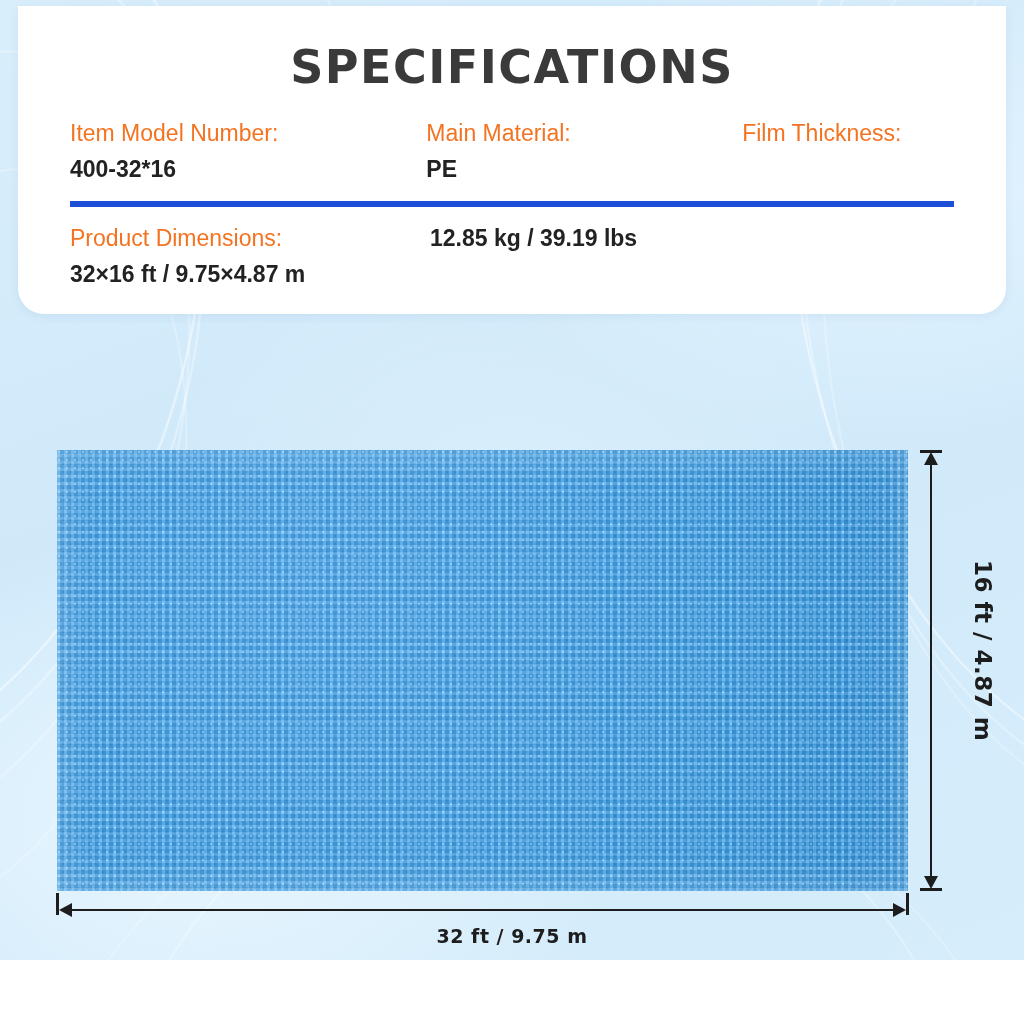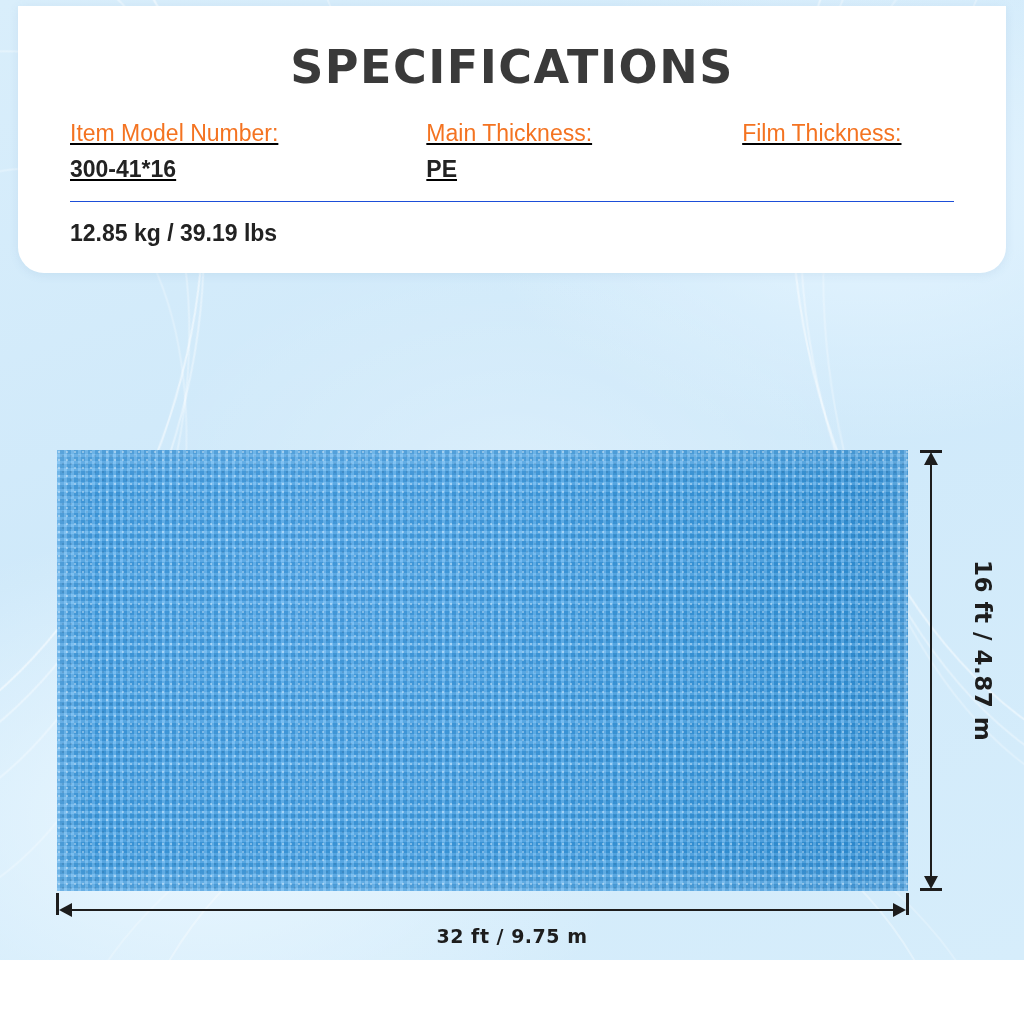--- a/index.html
+++ b/index.html
@@ -75,22 +75,21 @@
     font-family: "DejaVu Sans", sans-serif;
   }
   .spec-grid {
     padding: 0 52px;
   }
   .spec-row {
     display: flex;
   }
   .spec-row.row-top {
     padding-bottom: 18px;
-    border-bottom: 1px solid #1d4ed8;
-    text-decoration: underline;
+    border-bottom: 6px solid #1d4ed8;
   }
   .spec-row.row-bottom {
     padding-top: 18px;
   }
   .spec-cell {
     box-sizing: border-box;
   }
   .row-top .spec-cell:nth-child(1) { width: 360px; }
   .row-top .spec-cell:nth-child(2) { width: 310px; }
   .row-top .spec-cell:nth-child(3) { width: 214px; margin-left: 9px; }
@@ -213,32 +212,36 @@
   <div class="wave w10"></div>
   <div class="soft-sheen"></div>
 
   <div class="spec-card">
     <div class="spec-title">SPECIFICATIONS</div>
 
     <div class="spec-grid">
       <div class="spec-row row-top">
         <div class="spec-cell">
           <div class="spec-label">Item Model Number:</div>
-          <div class="spec-value">300-41*16</div>
-        </div>
-        <div class="spec-cell">
-          <div class="spec-label">Main Thickness:</div>
+          <div class="spec-value">400-32*16</div>
+        </div>
+        <div class="spec-cell">
+          <div class="spec-label">Main Material:</div>
           <div class="spec-value">PE</div>
         </div>
         <div class="spec-cell">
           <div class="spec-label">Film Thickness:</div>
         </div>
       </div>
 
       <div class="spec-row row-bottom">
+        <div class="spec-cell">
+          <div class="spec-label">Product Dimensions:</div>
+          <div class="spec-value">32×16 ft / 9.75×4.87 m</div>
+        </div>
         <div class="spec-cell">
           <div class="spec-value">12.85 kg / 39.19 lbs</div>
         </div>
       </div>
     </div>
   </div>
 
   <div class="cover"></div>
 
   <div class="cap" style="left: 920px; top: 450px; width: 22px; height: 3px;"></div>

